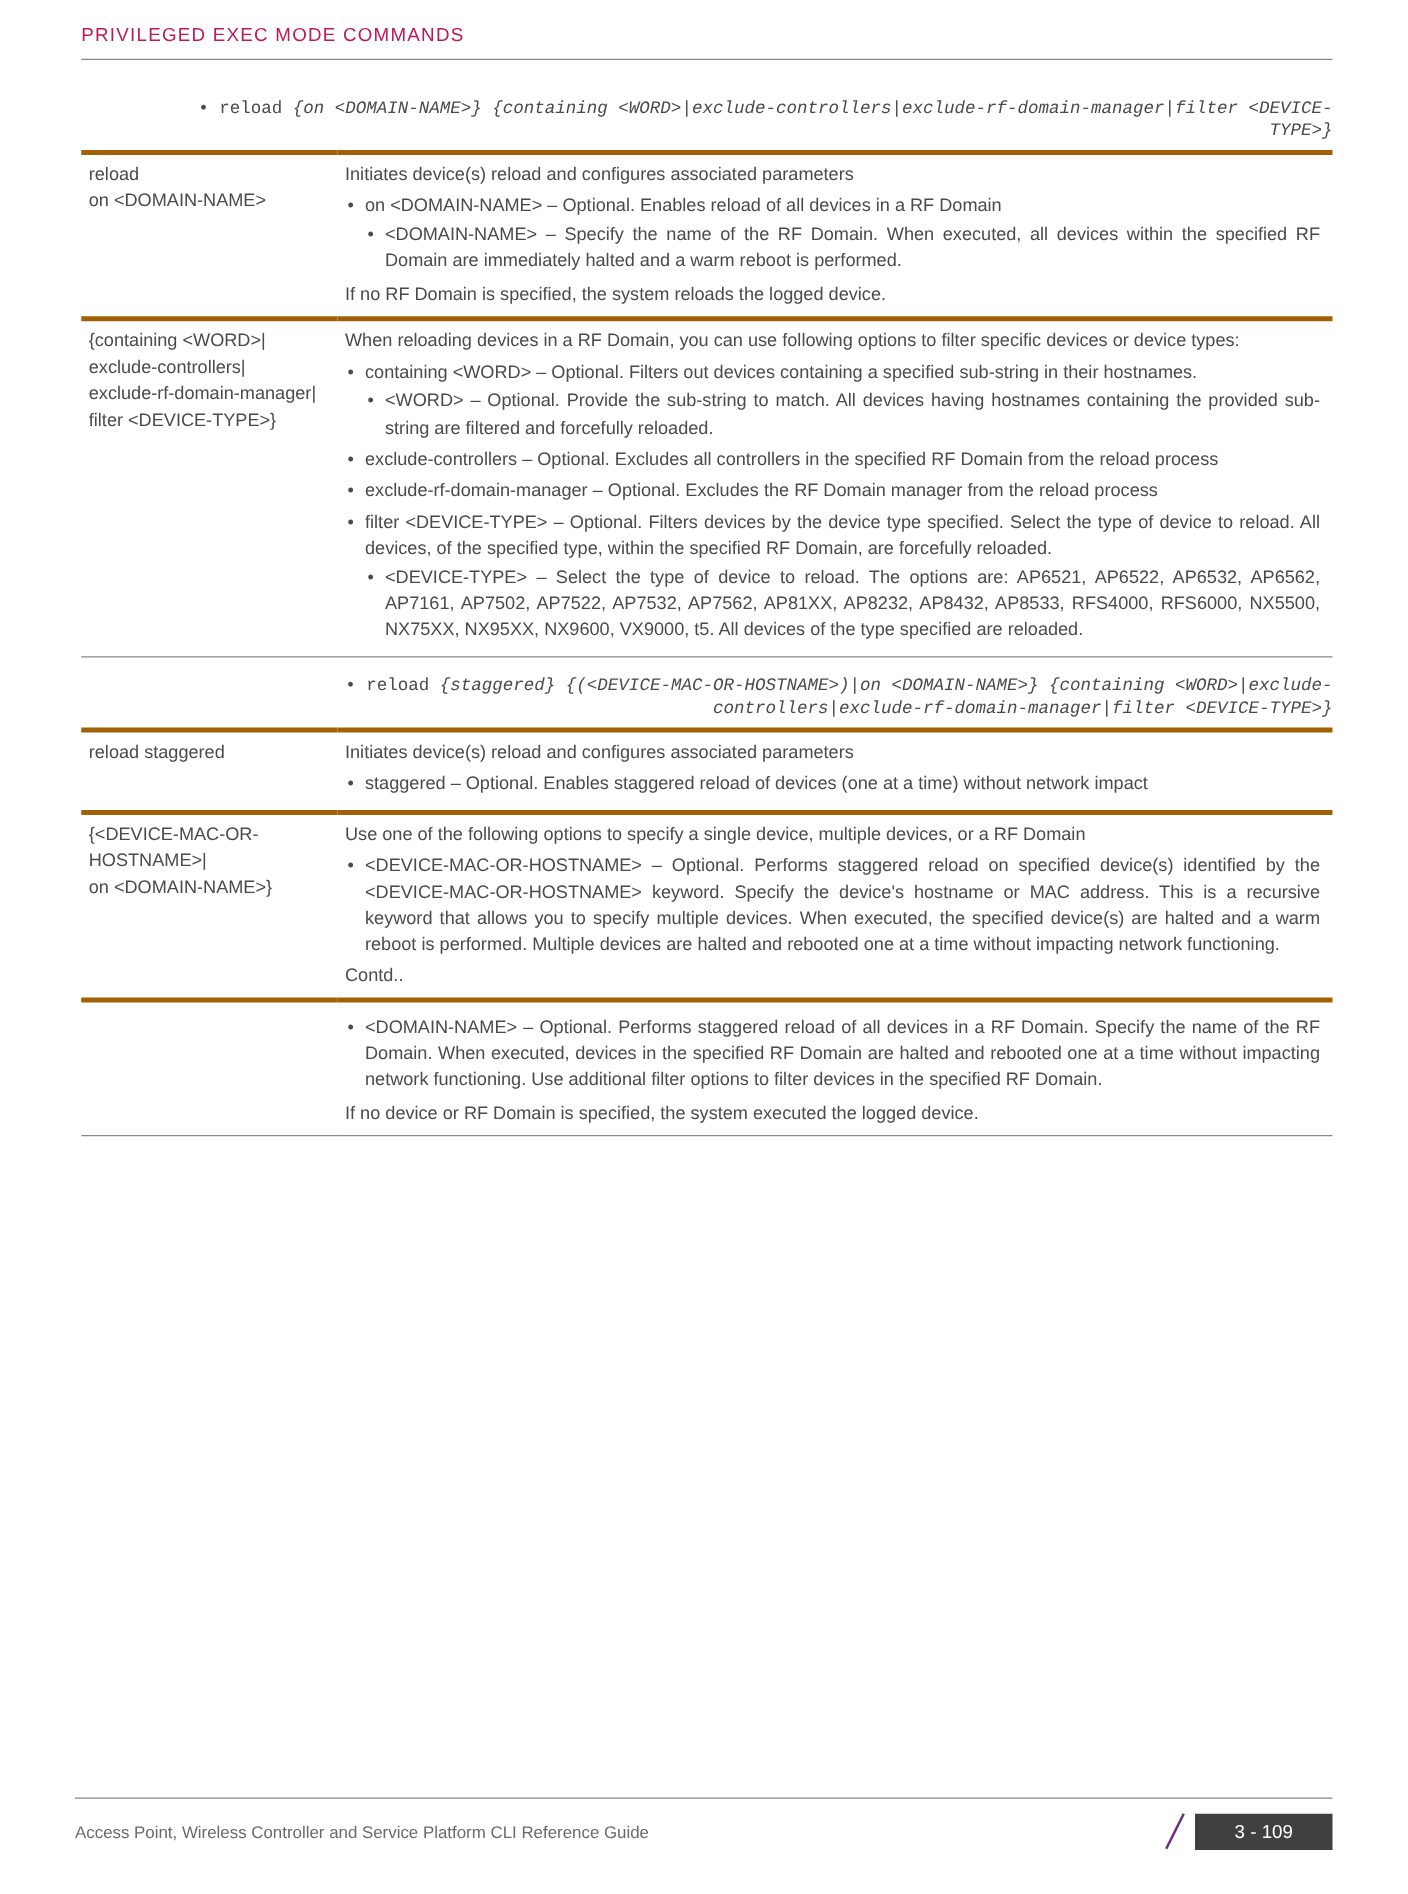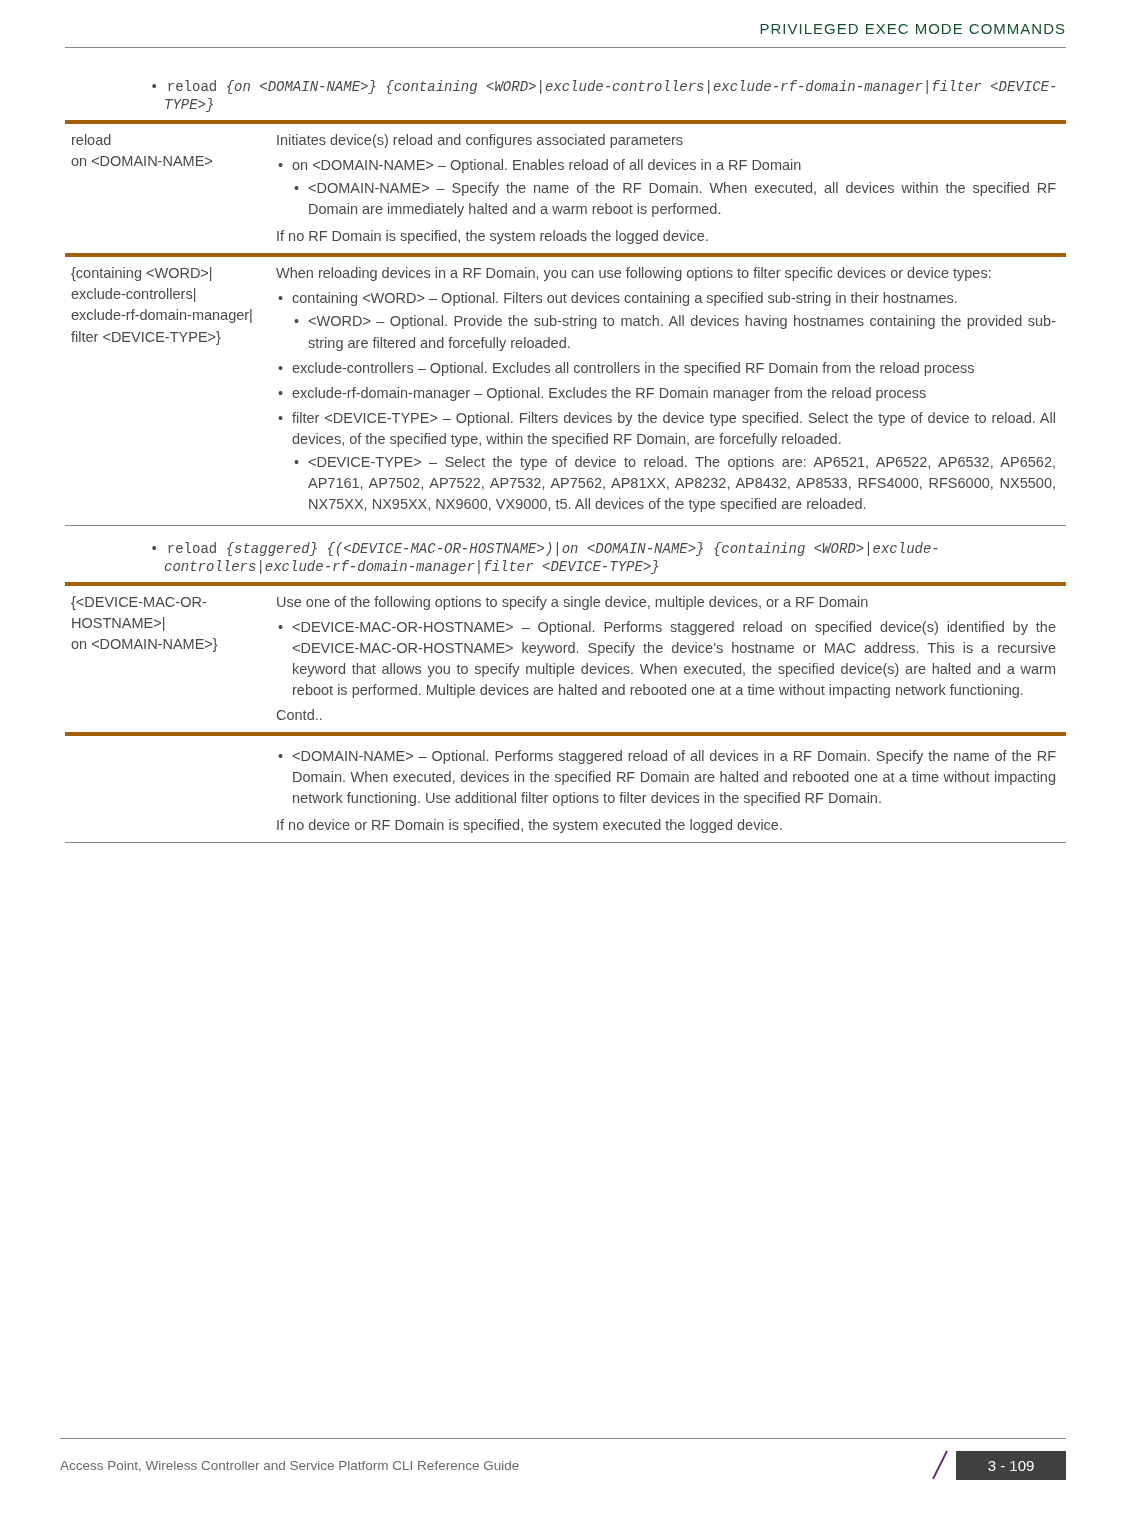--- a/index.html
+++ b/index.html
@@ -7,36 +7,37 @@
     font-family: "Segoe UI", Arial, sans-serif;
     font-size: 14.5px;
     color: #4a4a4a;
     background: #fff;
     width: 1126px;
     height: 1515px;
     position: relative;
     padding: 20px 60px 0 65px;
   }
   .header-title {
-    text-align: right;
+    text-align: left;
     font-size: 15px;
     letter-spacing: 1px;
-    color: #14532d;
+    color: #be185d;
     margin-bottom: 10px;
     font-weight: 400;
   }
   .hr { border: none; border-top: 1px solid #888; margin-bottom: 30px; }
   .code-line {
     font-family: "Courier New", monospace;
     font-size: 14px;
     margin-left: 85px;
     margin-bottom: 6px;
     text-indent: -14px;
     padding-left: 14px;
     line-height: 1.3;
+    text-align: right;
   }
   .code-italic { font-style: italic; }
   table.param {
     width: 100%;
     border-collapse: collapse;
     margin-bottom: 14px;
   }
   table.param td {
     vertical-align: top;
     padding: 6px 10px 6px 6px;
@@ -168,20 +169,29 @@
   </tr>
 </tbody>
   </table>
 
 <div class="code-line">
   <span>• reload </span><span class="code-italic">{staggered} {(&lt;DEVICE-MAC-OR-HOSTNAME&gt;)|on &lt;DOMAIN-NAME&gt;} {containing &lt;WORD&gt;|exclude-controllers|exclude-rf-domain-manager|filter &lt;DEVICE-TYPE&gt;}</span>
 </div>
 
 <table class="param">
   <tbody>
+      <tr class="row-top">
+    <td class="left">reload staggered</td>
+    <td class="right">
+      <div class="note-top">Initiates device(s) reload and configures associated parameters</div>
+      <ul class="bullets">
+        <li>staggered – Optional. Enables staggered reload of devices (one at a time) without network impact</li>
+      </ul>
+    </td>
+  </tr>
   <tr class="row-top">
     <td class="left" style="white-space:pre-line">{&lt;DEVICE-MAC-OR-HOSTNAME&gt;|
 on &lt;DOMAIN-NAME&gt;}</td>
     <td class="right">
       <div class="note-top">Use one of the following options to specify a single device, multiple devices, or a RF Domain</div>
       <ul class="bullets">
         <li>&lt;DEVICE-MAC-OR-HOSTNAME&gt; – Optional. Performs staggered reload on specified device(s) identified by the &lt;DEVICE-MAC-OR-HOSTNAME&gt; keyword. Specify the device's hostname or MAC address. This is a recursive keyword that allows you to specify multiple devices. When executed, the specified device(s) are halted and a warm reboot is performed. Multiple devices are halted and rebooted one at a time without impacting network functioning.</li>
       </ul>
       <div class="contd">Contd..</div>
     </td>

